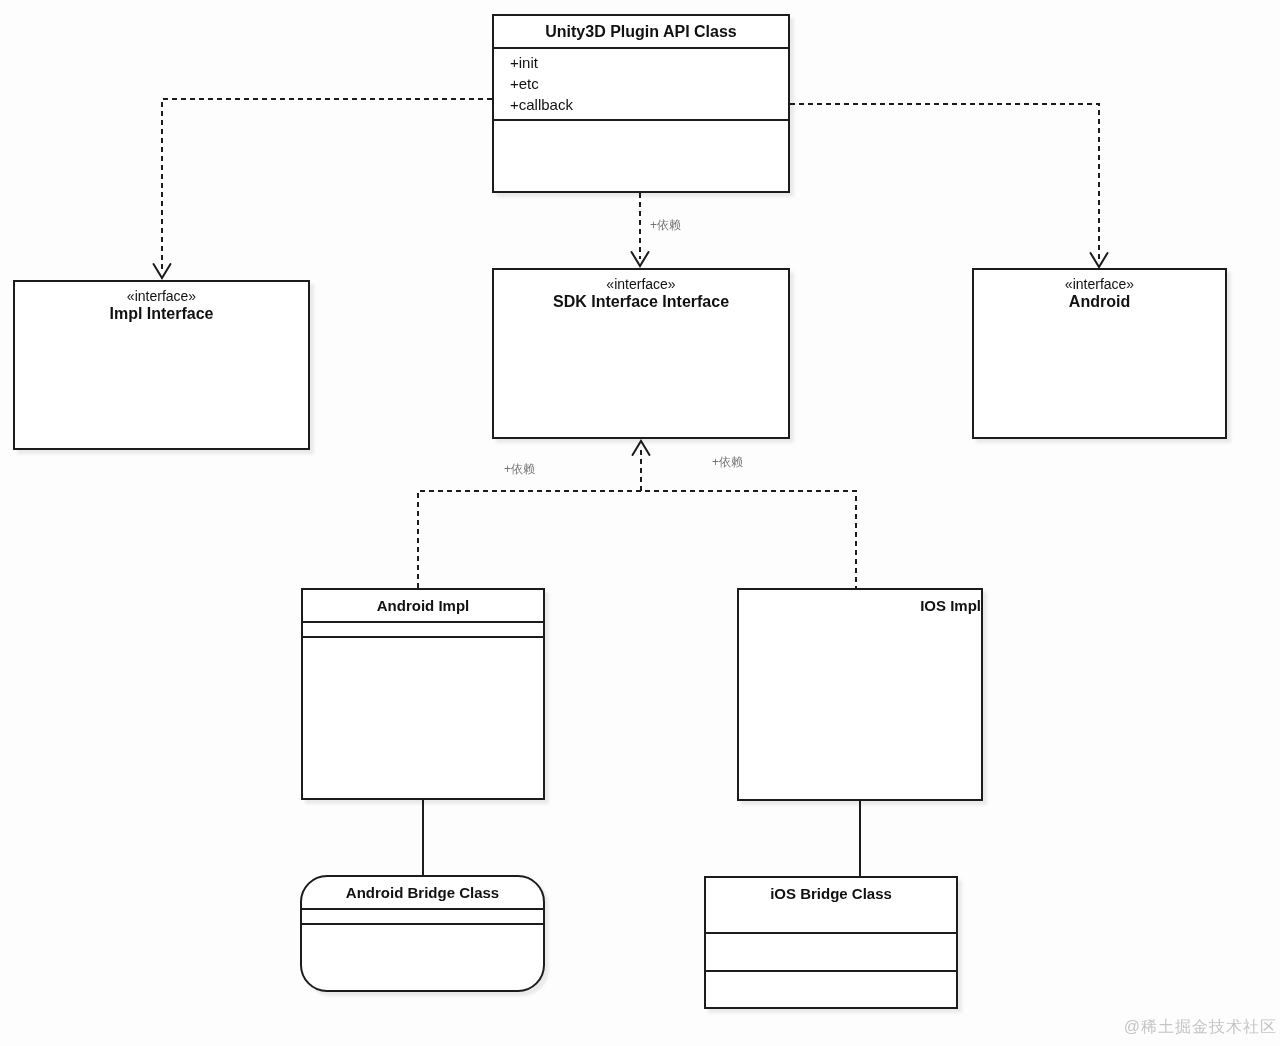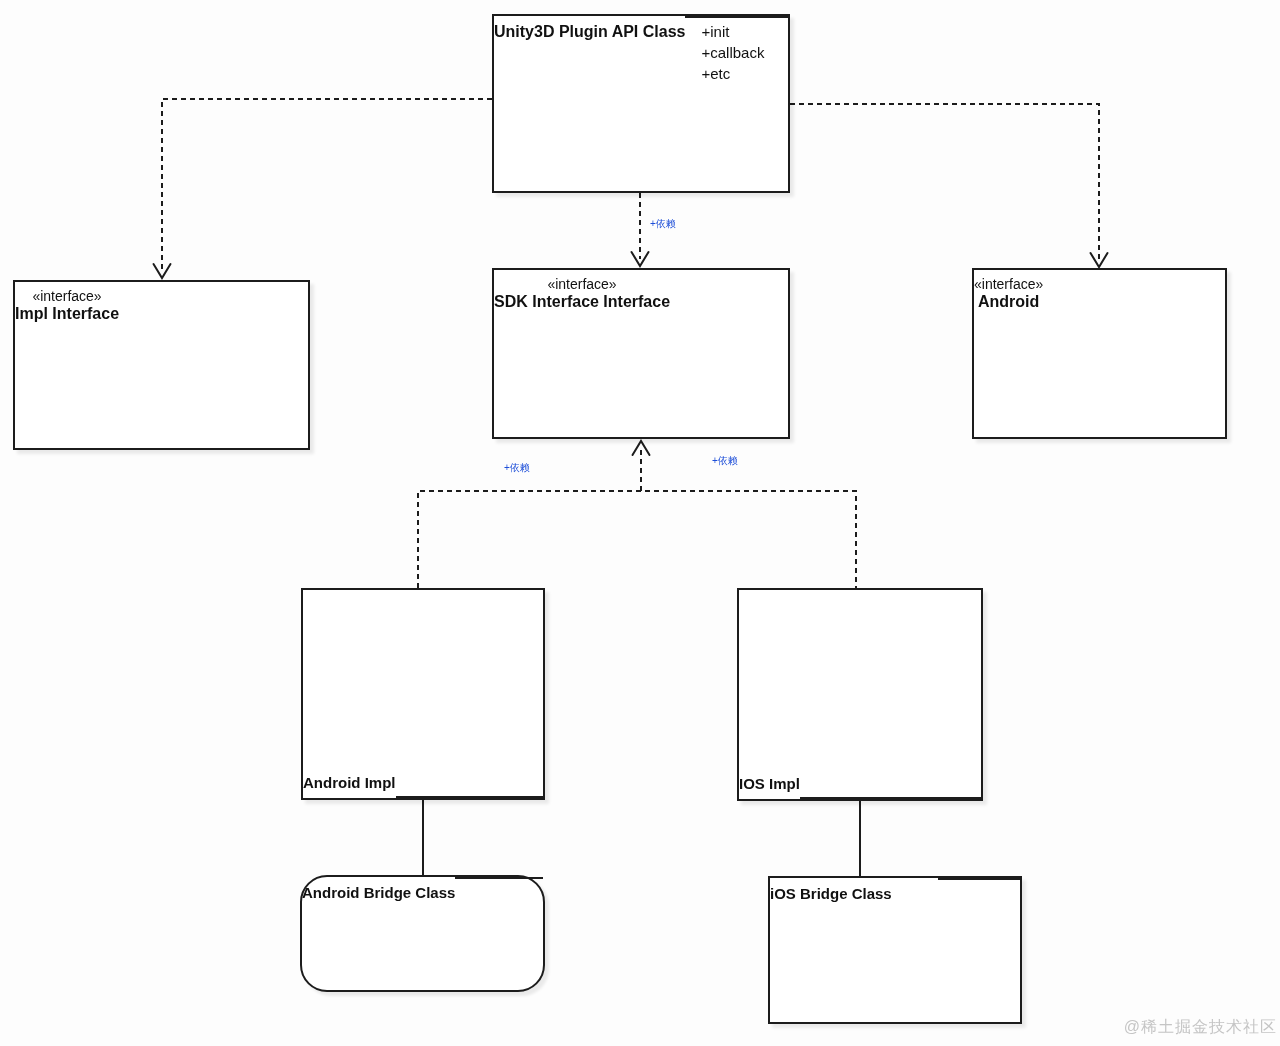--- a/index.html
+++ b/index.html
@@ -36,21 +36,21 @@
     fill: none;
     stroke-linecap: round;
   }
   .uml-box {
     position: absolute;
     background: #ffffff;
     border: 2px solid #1c1c1c;
     box-sizing: border-box;
     box-shadow: 4px 4px 3px rgba(0,0,0,0.08);
     display: flex;
-    flex-direction: row;
+    flex-direction: column;
     color: #111111;
   }
   .uml-title {
     text-align: center;
     font-weight: bold;
     font-size: 16px;
     line-height: 31px;
     height: 31px;
     flex: 0 0 auto;
   }
@@ -73,22 +73,22 @@
     font-size: 14px;
     font-weight: normal;
   }
   .iface-name {
     font-size: 16px;
     font-weight: bold;
     margin-top: 1px;
   }
   .dep-label {
     position: absolute;
-    font-size: 10px;
-    color: #1d4ed8;
+    font-size: 12px;
+    color: #737373;
     white-space: nowrap;
     text-align: center;
   }
   .watermark {
     position: absolute;
     right: 3px;
     top: 1017px;
     font-size: 16px;
     color: #c5c5c5;
     letter-spacing: 1px;
@@ -115,22 +115,22 @@
     <path class="arrowhead" d="M632.5 455 L641 441 L649.5 455"></path>
 
     <path class="solid" d="M423 800 V875"></path>
     <path class="solid" d="M860 801 V876"></path>
   </svg>
 
   <div class="uml-box" style="left:492px; top:14px; width:298px; height:179px;">
     <div class="uml-title">Unity3D Plugin API Class</div>
     <div class="uml-attrs sep">
       <div>+init</div>
+      <div>+etc</div>
       <div>+callback</div>
-      <div>+etc</div>
     </div>
     <div class="uml-body sep"></div>
   </div>
 
   <div class="uml-box" style="left:492px; top:268px; width:298px; height:171px;">
     <div class="uml-head">
       <div class="stereotype">«interface»</div>
       <div class="iface-name">SDK Interface Interface</div>
     </div>
   </div>
@@ -142,39 +142,39 @@
     </div>
   </div>
 
   <div class="uml-box" style="left:972px; top:268px; width:255px; height:171px;">
     <div class="uml-head">
       <div class="stereotype">«interface»</div>
       <div class="iface-name">Android</div>
     </div>
   </div>
 
-  <div class="uml-box" style="left:301px; top:588px; width:244px; height:212px;align-items:flex-end;">
+  <div class="uml-box" style="left:301px; top:588px; width:244px; height:212px;">
     <div class="uml-title small">Android Impl</div>
     <div class="uml-thin sep"></div>
     <div class="uml-body sep"></div>
   </div>
 
   <div class="uml-box" style="left:737px; top:588px; width:246px; height:213px;align-items:flex-end;">
     <div class="uml-title small">IOS Impl</div>
     <div class="uml-thin sep"></div>
     <div class="uml-body sep"></div>
   </div>
 
   <div class="uml-box" style="left:300px; top:875px; width:245px; height:117px;border-radius:27px;">
     <div class="uml-title small">Android Bridge Class</div>
     <div class="uml-thin sep"></div>
     <div class="uml-body sep"></div>
   </div>
 
-  <div class="uml-box" style="left:768px; top:876px; width:254px; height:148px;gap:23px;">
+  <div class="uml-box" style="left:704px; top:876px; width:254px; height:133px;gap:23px;">
     <div class="uml-title small">iOS Bridge Class</div>
     <div class="uml-thin sep"></div>
     <div class="uml-body sep"></div>
   </div>
 
   <div class="dep-label" style="left:650px; top:217px;">+依赖</div>
   <div class="dep-label" style="left:504px; top:461px;">+依赖</div>
   <div class="dep-label" style="left:712px; top:454px;">+依赖</div>
 
   <div class="watermark">@稀土掘金技术社区</div>

